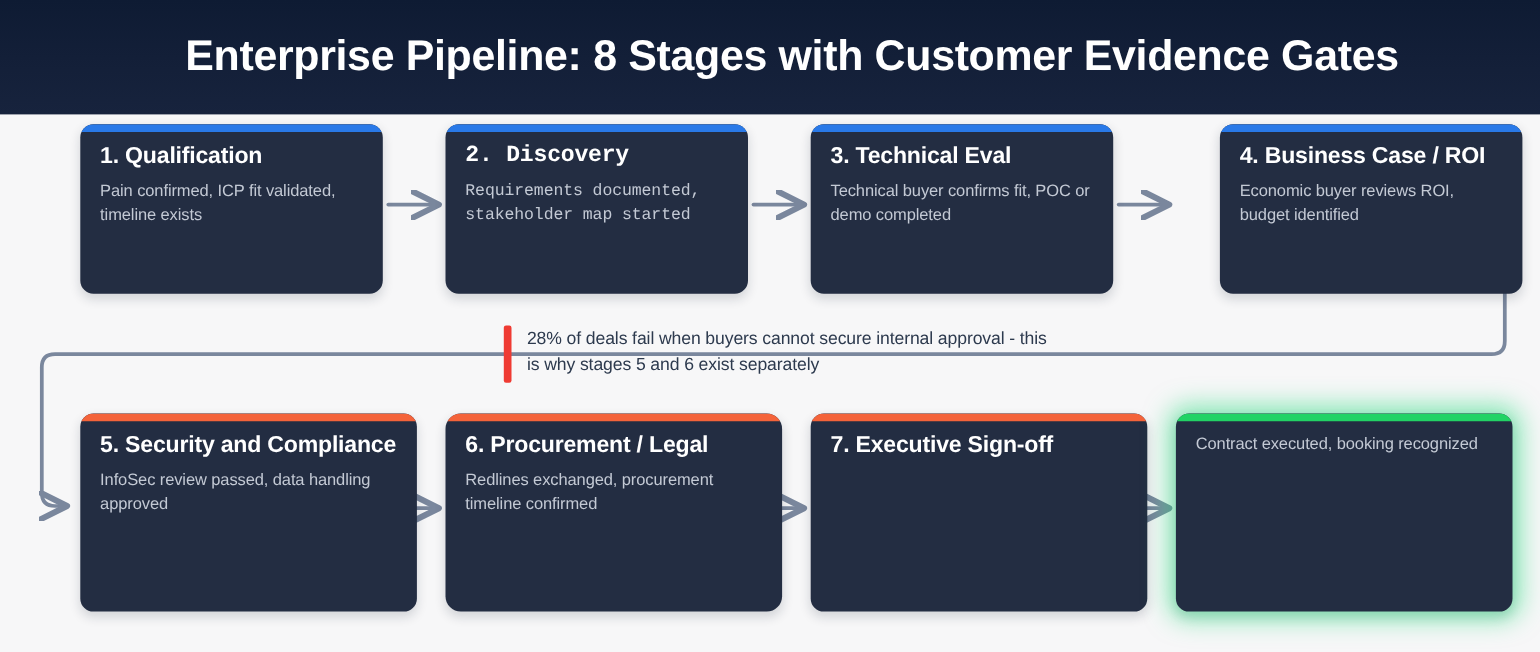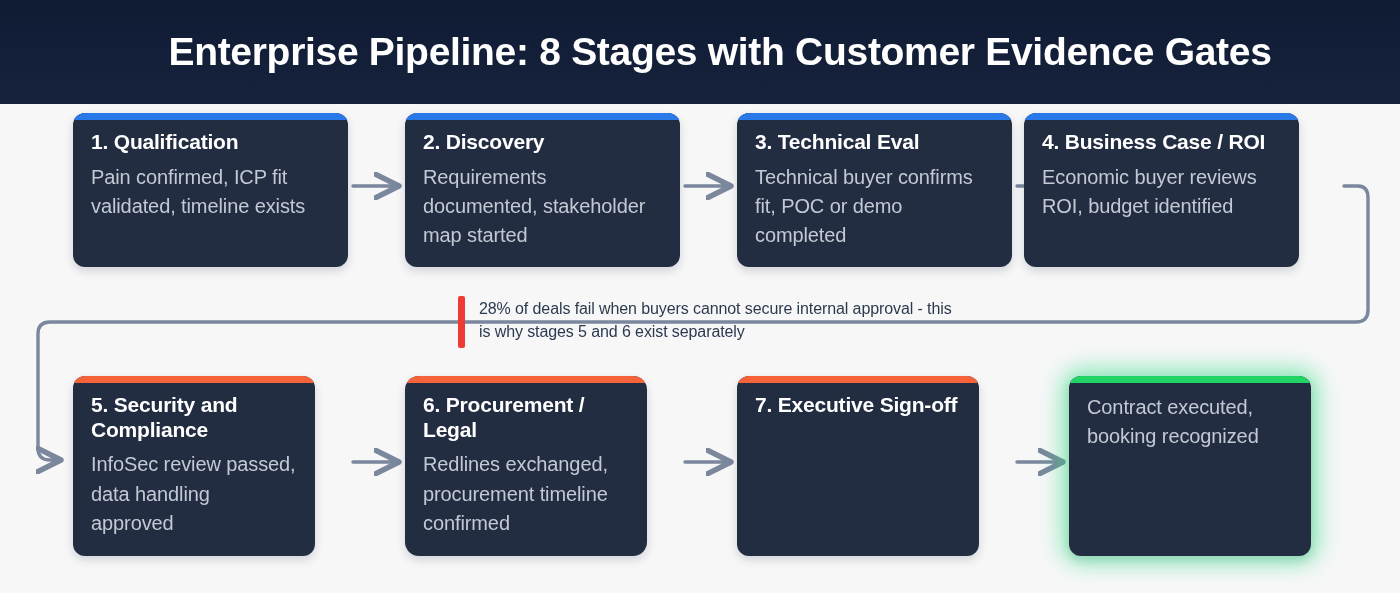--- a/index.html
+++ b/index.html
@@ -64,34 +64,34 @@
   .card-title {
     color: #ffffff;
     font-size: 21px;
     font-weight: bold;
     line-height: 1.17;
     letter-spacing: -0.2px;
     margin-bottom: 8px;
   }
   .card-desc {
     color: #c3c9d4;
-    font-size: 20px;
+    font-size: 15px;
     line-height: 1.47;
     letter-spacing: -0.1px;
   }
 
   
   .row1 { top: 113px; width: 275px; height: 154px; }
   .row1.c0 { left: 73px; }
-  .row1.c1 { left: 405px; }
+  .row1.c1 { left: 405px; font-family: Liberation Mono, monospace; }
   .row1.c2 { left: 737px; }
-  .row1.c3 { left: 1024px; }
-
-  
-  .row2 { top: 376px; width: 242px; height: 180px; }
+  .row1.c3 { left: 1109px; }
+
+  
+  .row2 { top: 376px; width: 306px; height: 180px; }
   .row2.c0 { left: 73px; }
   .row2.c1 { left: 405px; border-radius: 14px; }
   .row2.c2 { left: 737px; }
   .row2.c3 { left: 1069px; }
 
   .glow-won {
     box-shadow: 0 0 22px 7px rgba(46,220,130,0.55),
                 0 4px 10px rgba(20,30,50,0.16);
   }
 

